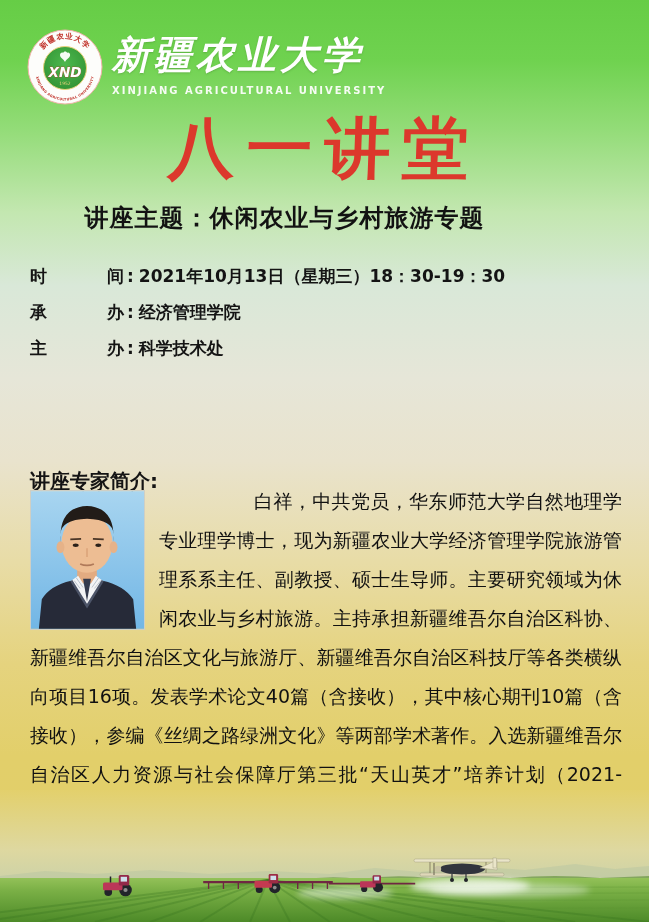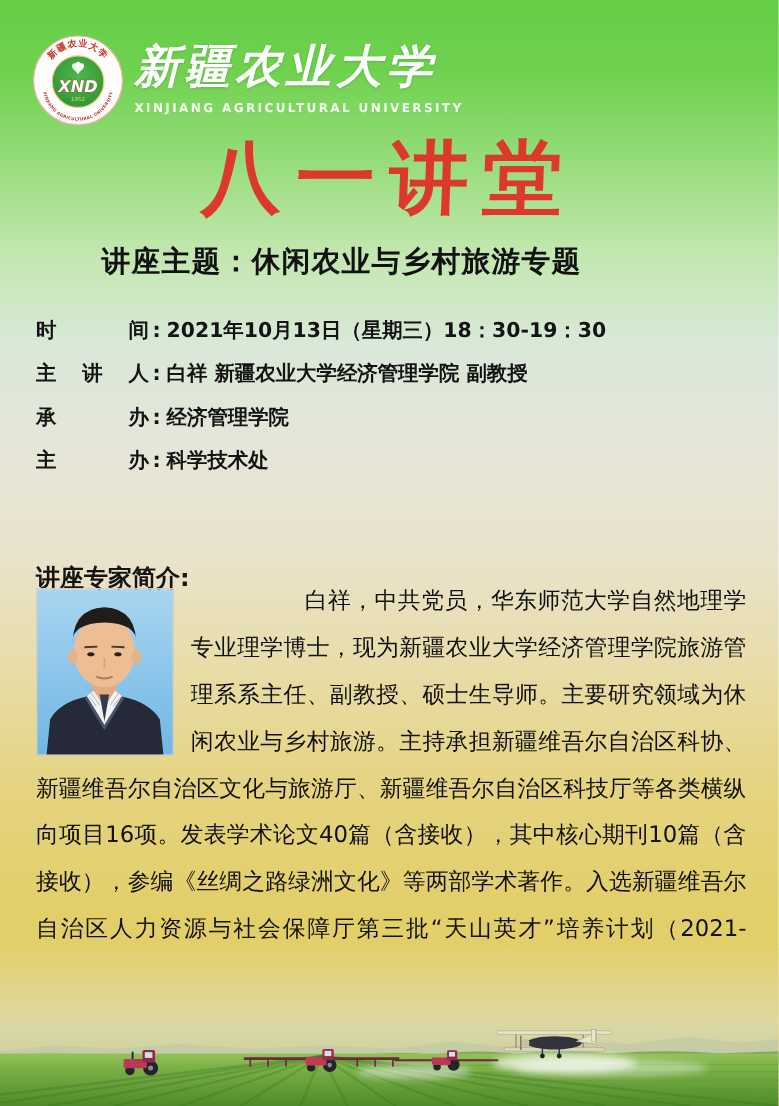--- a/index.html
+++ b/index.html
@@ -101,23 +101,20 @@
   </div>
 
   <div class="title">八一讲堂</div>
   <div class="subtitle">讲座主题：休闲农业与乡村旅游专题</div>
 
   <div class="details">
     <div class="detail-row">
       <span class="detail-label">时间</span><span class="detail-colon">:</span><span>2021年10月13日（星期三）18：30-19：30</span>
     </div>
     <div class="detail-row">
-      <span class="detail-label">主讲人</span><span class="detail-colon">:</span><span>白祥 新疆农业大学经济管理学院 副教授</span>
-    </div>
-    <div class="detail-row">
       <span class="detail-label">承办</span><span class="detail-colon">:</span><span>经济管理学院</span>
     </div>
     <div class="detail-row">
       <span class="detail-label">主办</span><span class="detail-colon">:</span><span>科学技术处</span>
     </div>
   </div>
 
   <div class="bio-heading">讲座专家简介:</div>
 
   <div class="bio">

